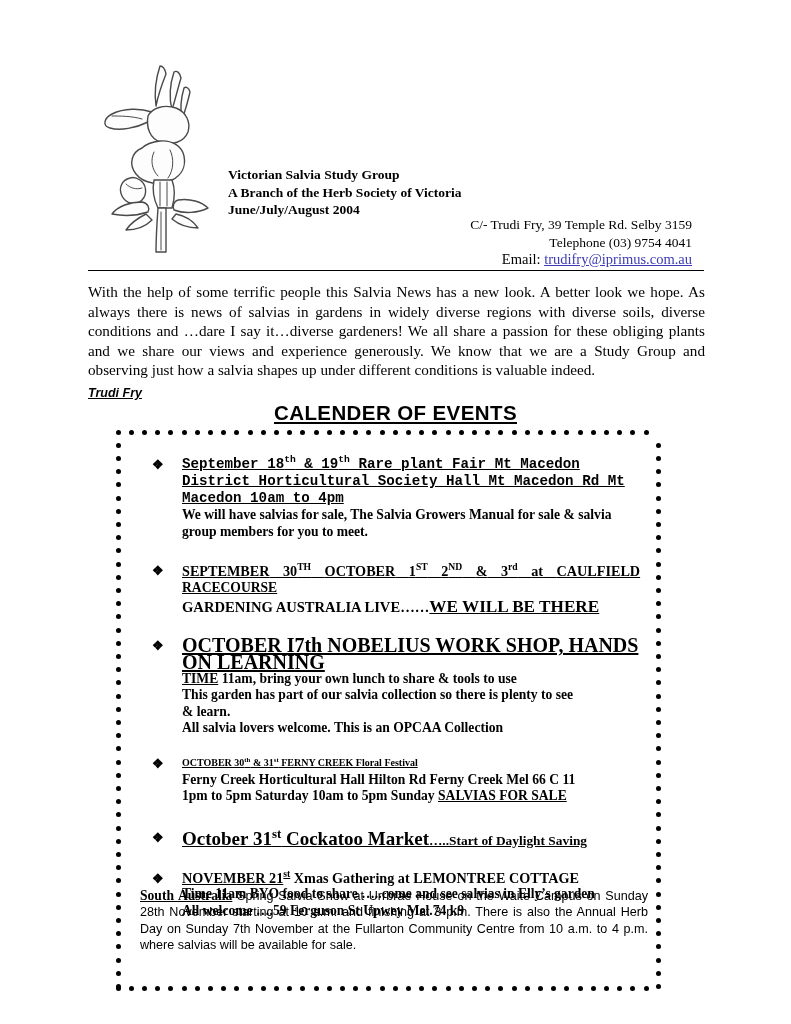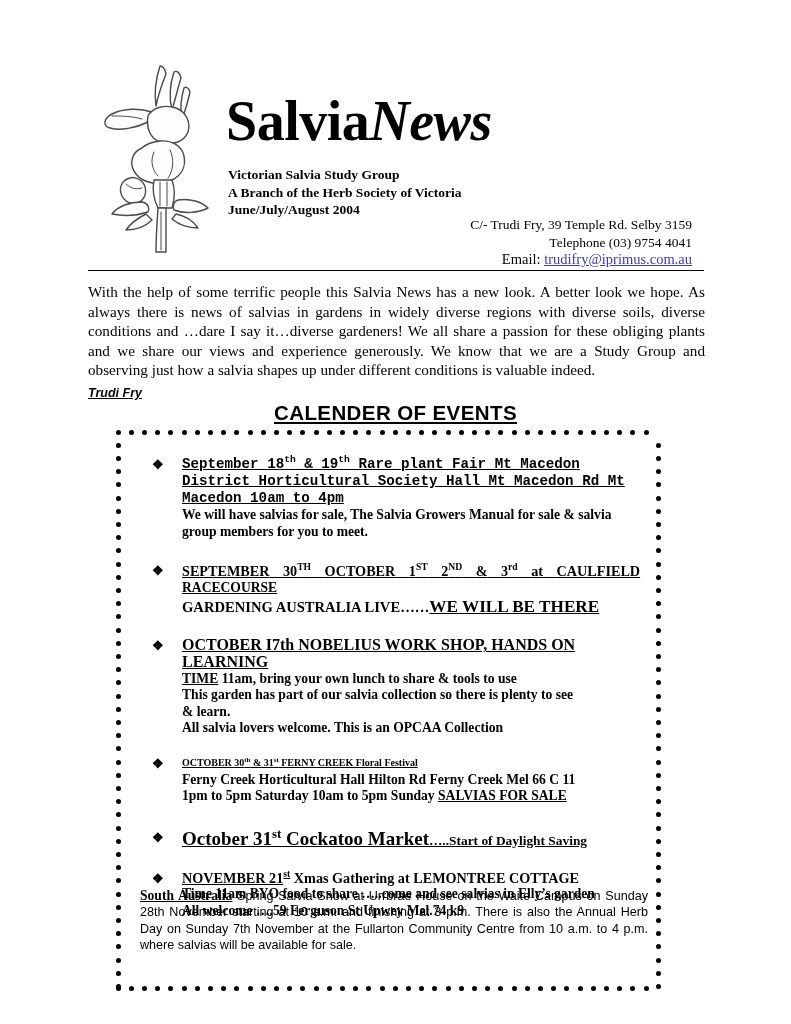--- a/index.html
+++ b/index.html
@@ -186,21 +186,21 @@
     text-align: justify;
     text-align-last: justify;
   }
   .ev2 .big-there {
     font-size: 17.2px;
   }
   .ev2 .live-line { font-size: 14.6px; display:block; margin-top: 2px; }
 
   
   .ev3 { margin-bottom: 18px; }
-  .ev3 .ev-title { font-size: 16px; }
+  .ev3 .ev-title { font-size: 20px; }
 
   
   .ev4 { margin-bottom: 22px; }
   .ev4 .ev-title { font-size: 10px; }
 
   
   .ev5 { margin-bottom: 18px; }
   .ev5 .ev-title {
     font-size: 19px;
     line-height: 23px;
@@ -265,23 +265,20 @@
           <path d="M82 144 C94 142 106 146 112 152 C102 157 88 158 78 154 C76 150 78 145 82 144 Z"></path>
           <path d="M50 158 C42 162 34 168 30 174 C40 174 50 170 56 164 Z"></path>
           <path d="M80 158 C90 160 98 166 102 172 C92 172 82 168 76 163 Z"></path>
 
           <path d="M62 152 C61 166 60 180 60 196 L70 196 C70 180 70 166 70 152 Z"></path>
           <path d="M65 156 L65 194" fill="none" stroke-width="1"></path>
         </g>
       </svg>
     </div>
 
-    <div class="masthead-title">
-      <span>Salvia</span><span class="italic-part">News</span>
-    </div>
 
     <div class="masthead-sub">
       <div>Victorian Salvia Study Group</div>
       <div>A Branch of the Herb Society of Victoria</div>
       <div>June/July/August 2004</div>
     </div>
 
     <div class="masthead-contact">
       <div>C/- Trudi Fry, 39 Temple Rd. Selby 3159</div>
       <div>Telephone (03) 9754 4041</div>

